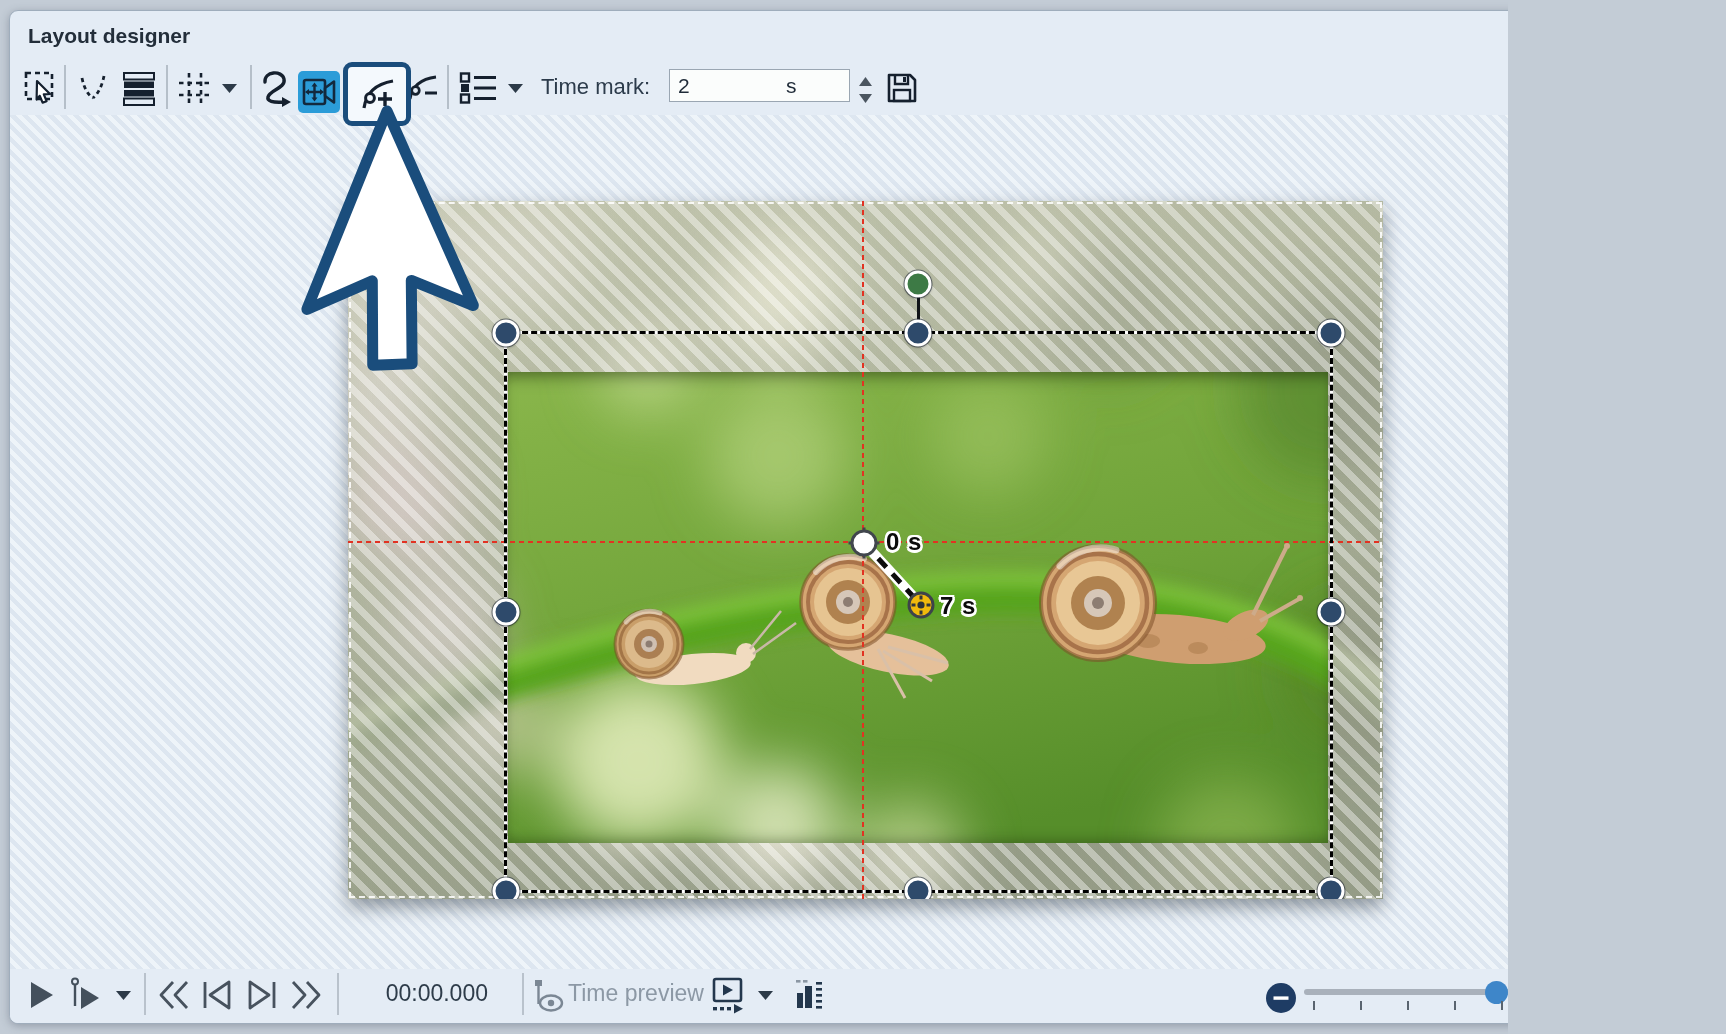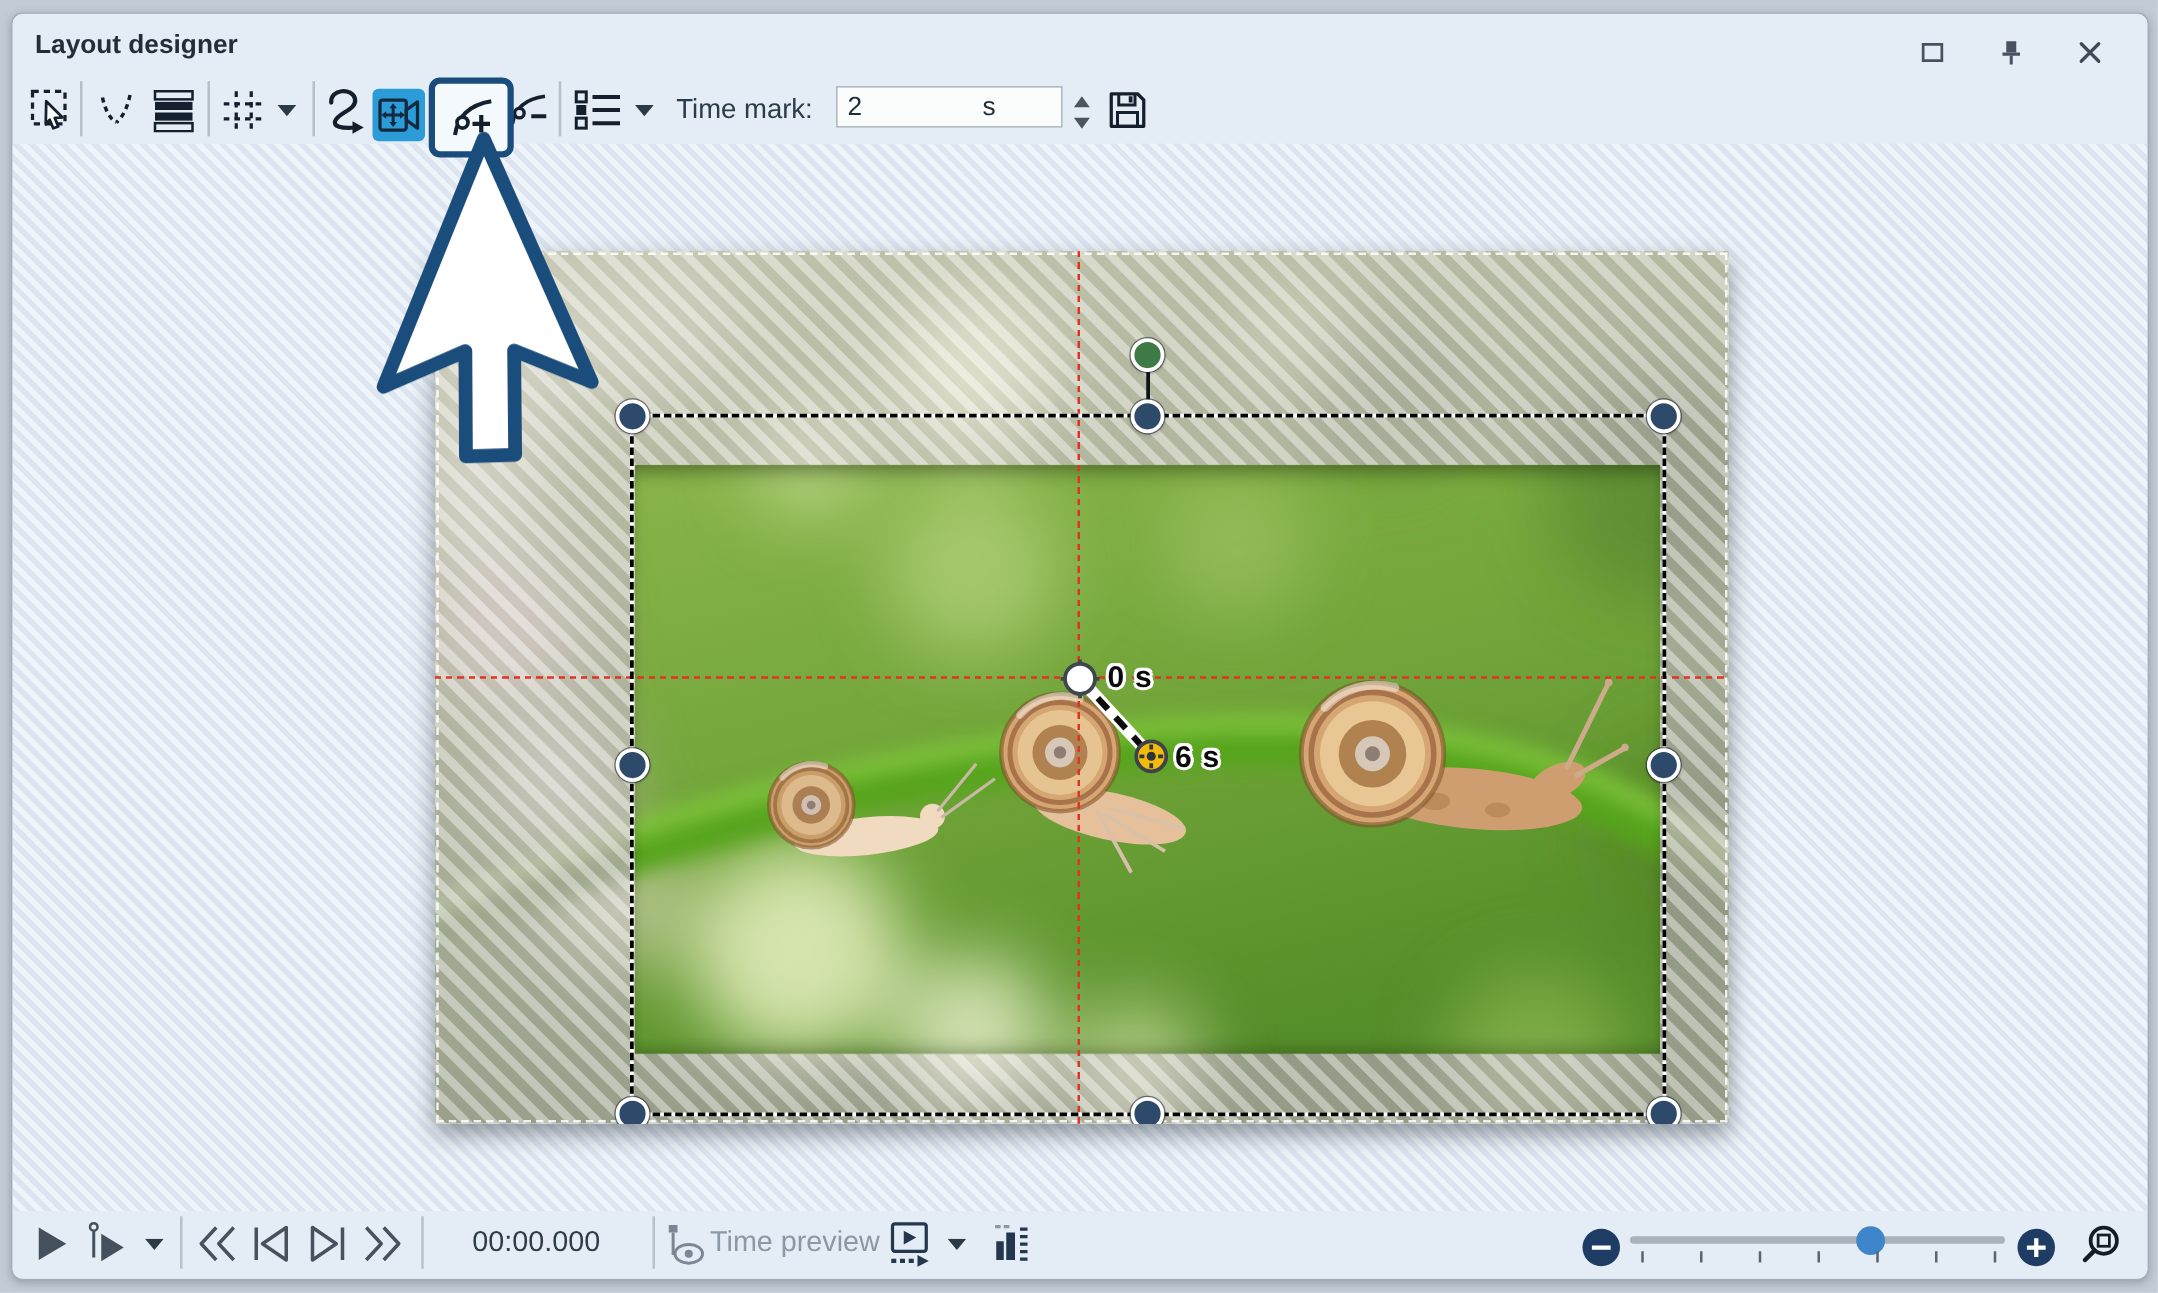--- a/index.html
+++ b/index.html
@@ -1,36 +1,36 @@
 <!DOCTYPE html>
 <html><head>
 <meta charset="utf-8">
 <style>
   html,body{margin:0;padding:0;background:#c3ccd6;font-family:"Liberation Sans",sans-serif;}
-  .page{position:relative;width:1726px;height:1034px;overflow:hidden;background:#c3ccd6;}
+  .page{position:relative;width:1508px;height:1034px;overflow:hidden;background:#c3ccd6;}
   .window{position:absolute;left:9px;top:10px;width:1708px;height:1012px;background:#e4ecf5;
           border:1px solid #9fadbc;border-radius:9px;box-shadow:0 2px 8px rgba(60,70,85,.35);overflow:hidden;}
   .titlebar-title{position:absolute;left:18px;top:13px;font-size:21px;font-weight:bold;color:#232e3a;}
   .winctl{position:absolute;top:18px;width:26px;height:26px;display:flex;align-items:center;justify-content:center;cursor:default;}
   .hatch-body{position:absolute;left:0;top:104px;width:1708px;height:854px;
       background:repeating-linear-gradient(45deg,#dde6f0 0 4.5px,#eef4f9 4.5px 9px);}
   .sep-v{position:absolute;top:54px;width:1.5px;height:44px;background:#b5bfc9;}
   .tbtn{position:absolute;top:56px;width:40px;height:42px;display:flex;align-items:center;justify-content:center;border-radius:5px;}
   .tbtn.blue{background:#2b9cd8;}
   .kf-box{position:absolute;left:333px;top:51px;width:58px;height:54px;background:#f4f9fd;
       border:5px solid #1a4d7c;border-radius:9px;display:flex;align-items:center;justify-content:center;z-index:5;}
   .tm-label{position:absolute;left:531px;top:63px;font-size:22px;color:#2c3b4b;}
   .tm-input{position:absolute;left:659px;top:58px;width:135px;height:31px;border:1px solid #9aa6b2;background:#fbfdfc;
       font-family:"Liberation Sans",sans-serif;font-size:21px;color:#1f2b38;padding:0 36px 0 8px;}
   .tm-unit{position:absolute;left:776px;top:63px;font-size:21px;color:#1f2b38;}
   .spin{position:absolute;left:844px;width:22px;height:15px;display:flex;align-items:center;justify-content:center;}
   .bottombar{position:absolute;left:0;top:958px;width:1708px;height:54px;background:#e4ecf5;}
   .bbtn{position:absolute;top:962px;height:44px;display:flex;align-items:center;justify-content:center;}
   .bsep{position:absolute;top:962px;width:1.5px;height:42px;background:#b9c2cc;}
-  .time-display{position:absolute;left:360px;top:969px;width:118px;text-align:center;font-size:23px;color:#2e3c4a;}
+  .time-display{position:absolute;left:360px;top:969px;width:118px;text-align:right;font-size:23px;color:#2e3c4a;}
   .lp-label{position:absolute;left:558px;top:969px;font-size:23px;color:#8c98a5;}
   
   .canvas{position:absolute;left:338px;top:190px;width:1035px;height:698px;box-shadow:0 8px 18px rgba(45,55,65,.5);overflow:hidden;}
   .photo{position:absolute;left:0;top:0;width:1035px;height:698px;}
   .photo.dim{filter:saturate(.24) sepia(.15) brightness(1.05) contrast(.95);}
   .hatch-overlay{position:absolute;inset:0;
       background:linear-gradient(rgba(232,233,225,.20),rgba(232,233,225,.20)),
       repeating-linear-gradient(45deg,rgba(255,255,255,.42) 0 7px,rgba(145,150,130,.10) 7px 15px);}
   .bright{position:absolute;left:160px;top:171px;width:820px;height:471px;overflow:hidden;}
   .bright .photo{left:-160px;top:-171px;}
@@ -307,21 +307,21 @@
     <svg class="kf-marker" style="left:516px;top:342px" width="33" height="33" viewBox="0 0 33 33">
       <path d="M16.5 1 V6 M16.5 27 V32 M1 16.5 H6 M27 16.5 H32" stroke="#41464d" stroke-width="3"></path>
       <circle cx="16.5" cy="16.5" r="12" fill="#ffffff" stroke="#41464d" stroke-width="3"></circle>
     </svg>
     <div class="kf-label" style="left:538px;top:342px">0 s</div>
     <svg class="kf-marker" style="left:573px;top:404px" width="33" height="33" viewBox="0 0 33 33">
       <circle cx="16.5" cy="16.5" r="12" fill="#f2ba0c" stroke="#3e434a" stroke-width="3"></circle>
       <path d="M16.5 7 V11 M16.5 22 V26 M7 16.5 H11 M22 16.5 H26" stroke="#33373c" stroke-width="3"></path>
       <circle cx="16.5" cy="16.5" r="3.6" fill="#2e3338"></circle>
     </svg>
-    <div class="kf-label" style="left:592px;top:406px">6 s</div>
+    <div class="kf-label" style="left:592px;top:406px">7 s</div>
   </div>
 
   <div class="cursor-wrap">
     <svg width="260" height="300" viewBox="0 0 260 300" style="overflow:visible">
       <g transform="translate(56,14) rotate(22)">
         <polygon points="0,0 0,214 50,163 82,241 118,225 86,148 153,148" fill="#ffffff" stroke="#1a4d7c" stroke-width="11" stroke-linejoin="round"></polygon>
       </g>
     </svg>
   </div>
 

